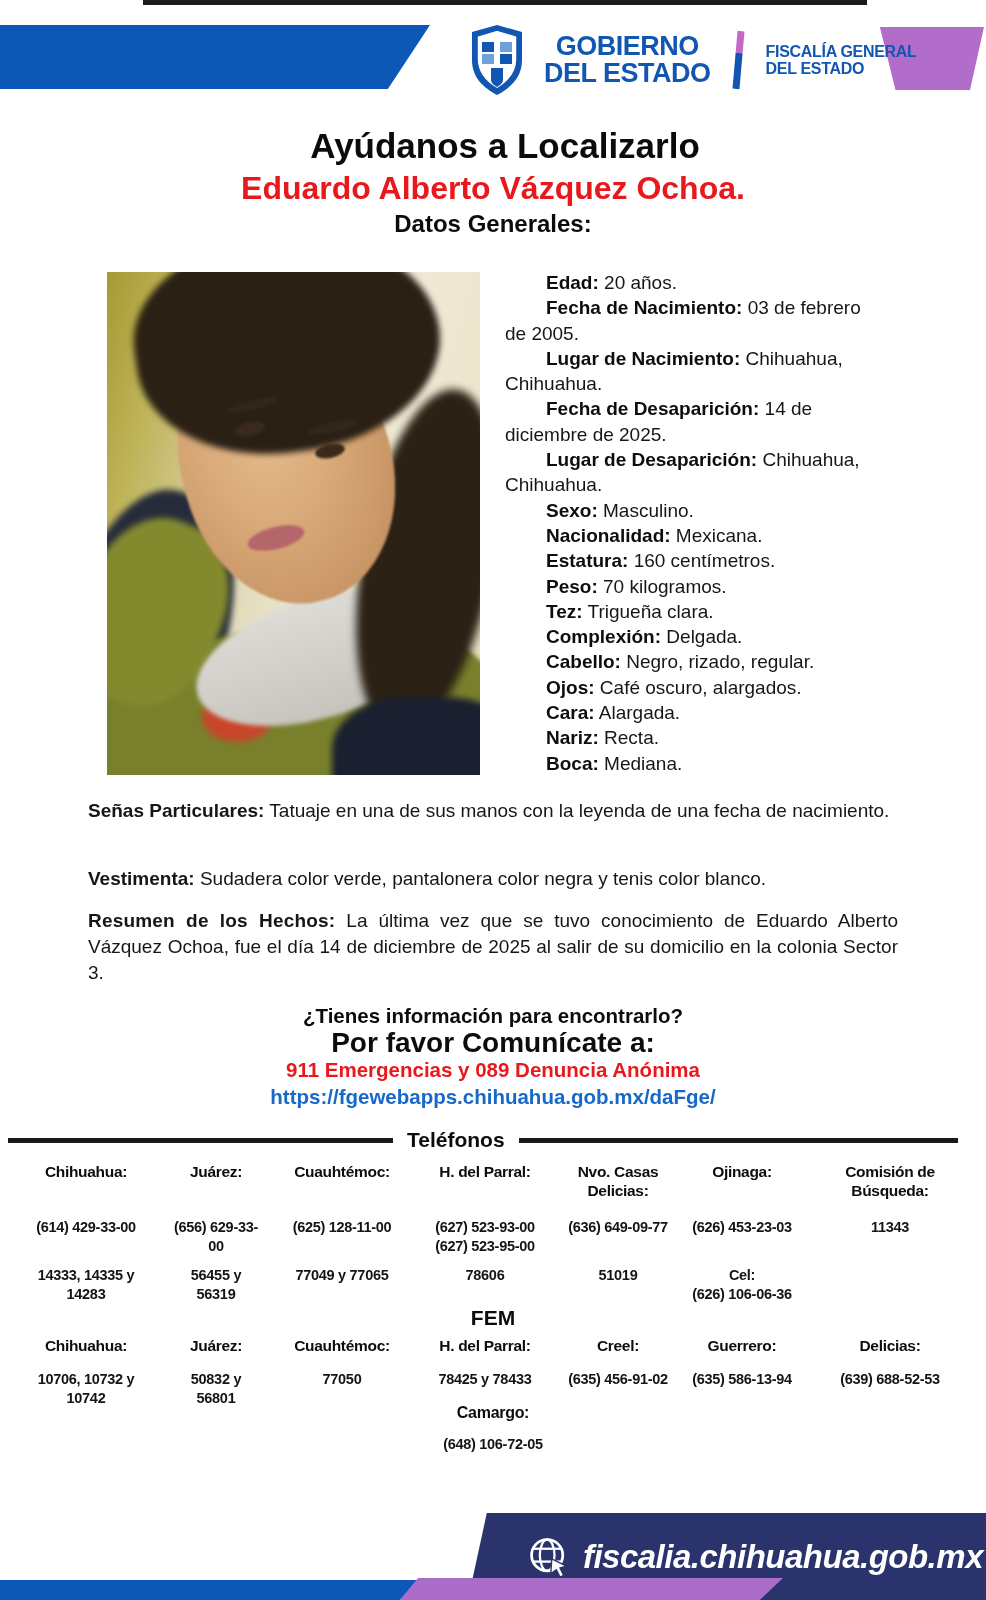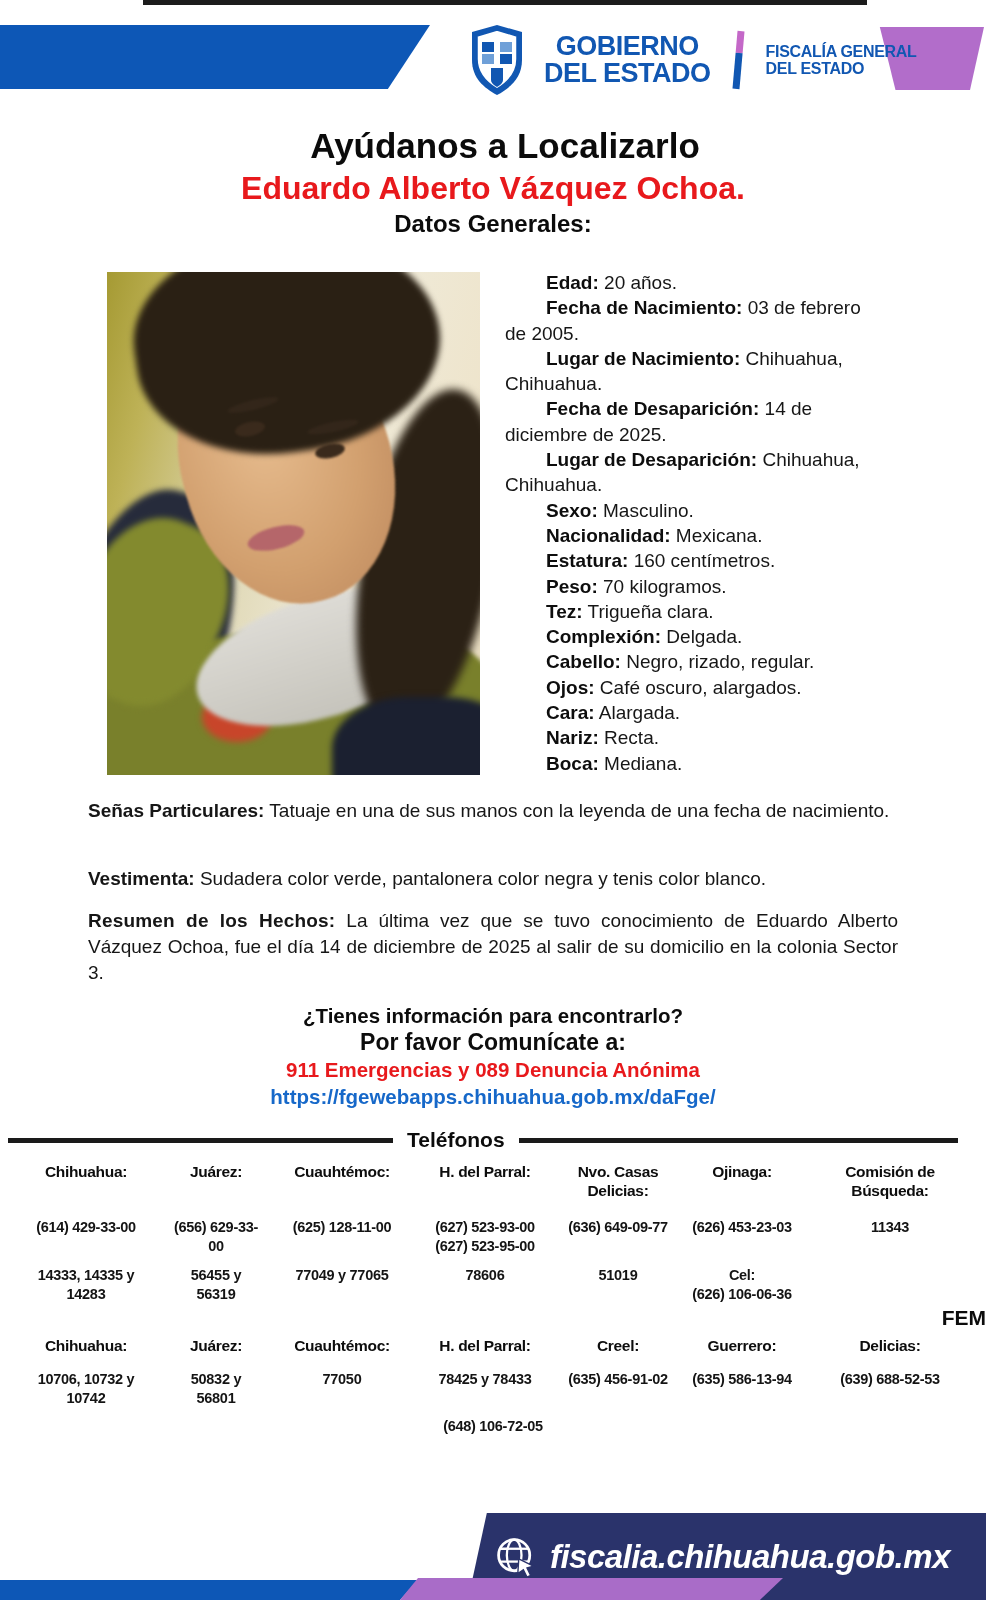--- a/index.html
+++ b/index.html
@@ -69,48 +69,48 @@
   .field b{color:#0d0d0d;margin-left:41px;}
 
   
   .para{position:absolute;left:88px;width:810px;font-size:19px;line-height:26px;color:#161616;}
   .para.justify{text-align:justify;}
   .para.justify b{letter-spacing:0.2px;}
 
   
   .contact{position:absolute;left:0;top:1002px;width:100%;text-align:center;font-weight:bold;}
   .contact .c1{font-size:20.5px;color:#0c0c0c;line-height:27px;}
-  .contact .c2{font-size:23px;color:#0c0c0c;line-height:27px;}
+  .contact .c2{font-size:28px;color:#0c0c0c;line-height:27px;}
   .contact .c3{font-size:20.5px;color:#e8191c;line-height:27px;}
   .contact .c4{font-size:20.5px;color:#1668c9;line-height:27px;text-decoration:none;display:block;}
 
   
   .tel-head{position:absolute;left:8px;top:1128px;width:950px;display:flex;align-items:center;gap:14px;}
   .tel-head .rule{flex:1;height:5px;background:#1a1a1a;}
   .tel-head .tel-title{font-size:21px;font-weight:bold;color:#0c0c0c;flex:0 0 auto;}
   .tel-head .rule.left{max-width:385px;}
   .grid7{position:absolute;left:12px;width:962px;display:grid;
          grid-template-columns:148px 112px 140px 146px 120px 128px 168px;}
   .tel-grid{top:1162px;grid-template-rows:56px 48px auto;}
   .fem-grid{top:1336px;grid-template-rows:34px auto;}
   .grid7 .cell{text-align:center;padding:0 10px;font-weight:bold;letter-spacing:-0.3px;}
   .grid7 .hdr{font-size:15.5px;line-height:19px;color:#0d0d0d;}
   .grid7 .num{font-size:14.5px;line-height:19px;color:#141414;}
   .grid7 .num span{display:block;}
   .grid7 .c6{padding:0 14px;}
-  .fem-title{position:absolute;left:0;top:1306px;width:100%;text-align:right;
+  .fem-title{position:absolute;left:0;top:1306px;width:100%;text-align:center;
              font-size:21px;font-weight:bold;color:#0c0c0c;}
   .camargo{position:absolute;left:0;top:1404px;width:100%;text-align:center;font-weight:bold;}
   .camargo .cm-label{font-size:16px;color:#0d0d0d;letter-spacing:-0.3px;}
   .camargo .cm-phone{font-size:14.5px;color:#141414;margin-top:14px;letter-spacing:-0.3px;}
 
   
   .ftr-navy{position:absolute;left:460px;top:1513px;width:526px;height:87px;background:#2a336b;
             clip-path:polygon(5.1% 0,100% 0,100% 100%,1.5% 100%);display:flex;align-items:center;
-            justify-content:flex-end;padding-right:36px;box-sizing:border-box;gap:12px;z-index:2;}
+            justify-content:flex-end;padding-right:3px;box-sizing:border-box;gap:12px;z-index:2;}
   .ftr-site{color:#ffffff;font-size:33px;font-weight:bold;font-style:italic;letter-spacing:-0.5px;}
   .ftr-globe{width:44px;height:44px;flex:0 0 auto;}
   .btm-blue{position:absolute;left:0;top:1580px;width:418px;height:20px;background:#0d57b6;
             clip-path:polygon(0 0,100% 0,95.7% 100%,0 100%);z-index:3;}
   .btm-purple{position:absolute;left:398px;top:1578px;width:385px;height:22px;background:#a96cc8;
             clip-path:polygon(5.2% 0,100% 0,94% 100%,0.5% 100%);z-index:3;}
 </style>
 </head>
 <body>
 
@@ -292,20 +292,21 @@
       </div>
     <div class="cell num">
         <span>(635) 586-13-94</span>
       </div>
     <div class="cell num">
         <span>(639) 688-52-53</span>
       </div>
   </div>
 
   <div class="camargo">
+    <div class="cm-label">Camargo:</div>
     <div class="cm-phone">(648) 106-72-05</div>
   </div>
 
   <div class="ftr-navy">
     <svg class="ftr-globe" viewBox="0 0 48 48">
       <circle cx="22" cy="22" r="17" fill="none" stroke="#ffffff" stroke-width="3"></circle>
       <ellipse cx="22" cy="22" rx="8" ry="17" fill="none" stroke="#ffffff" stroke-width="2.5"></ellipse>
       <line x1="6" y1="15" x2="38" y2="15" stroke="#ffffff" stroke-width="2.5"></line>
       <line x1="6" y1="29" x2="38" y2="29" stroke="#ffffff" stroke-width="2.5"></line>
       <path d="M27 26 L43 34 L36 36 L40 44 L36 46 L32 38 L26 42 Z" fill="#ffffff" stroke="#2a336b" stroke-width="1.5"></path>

